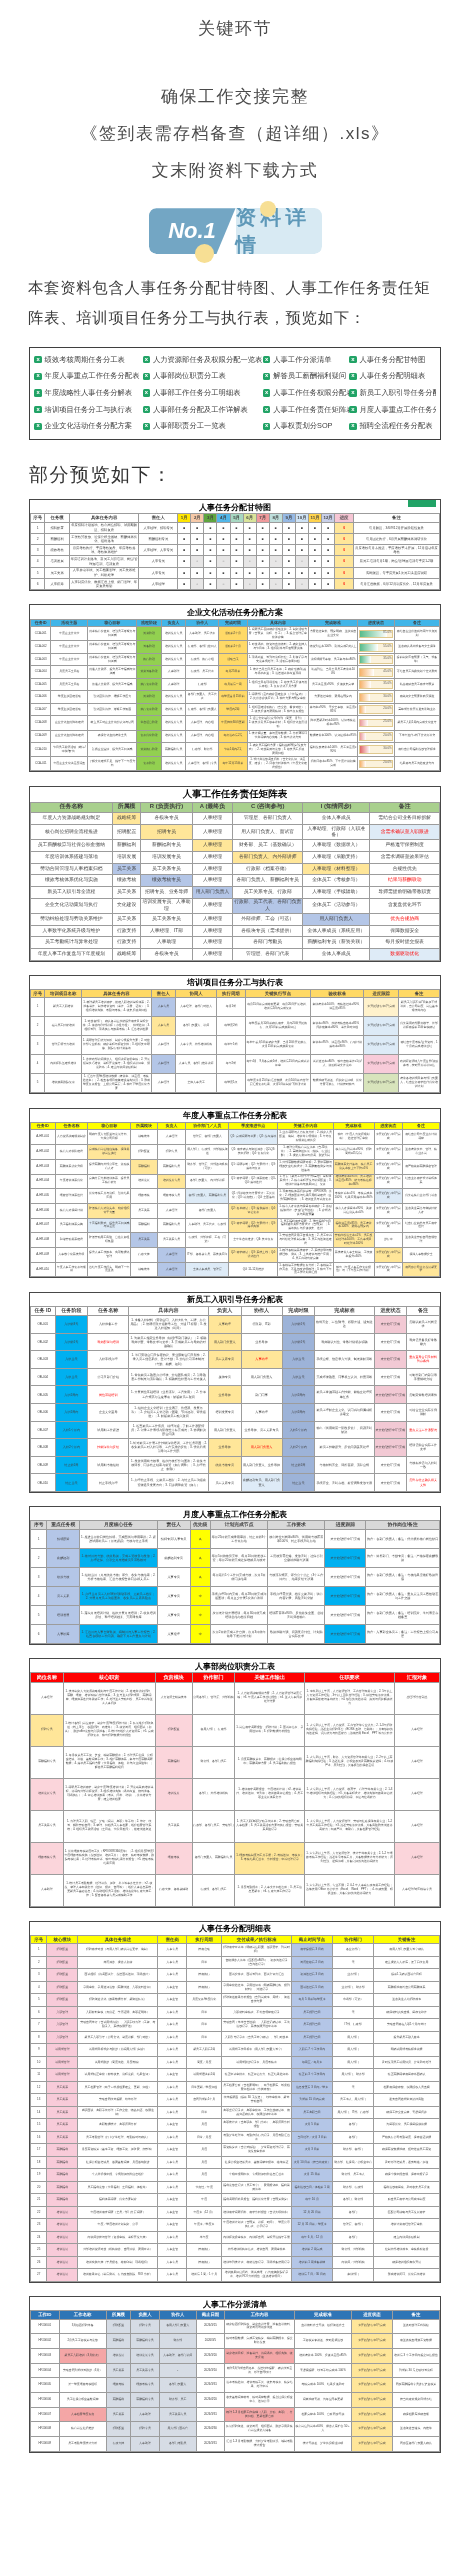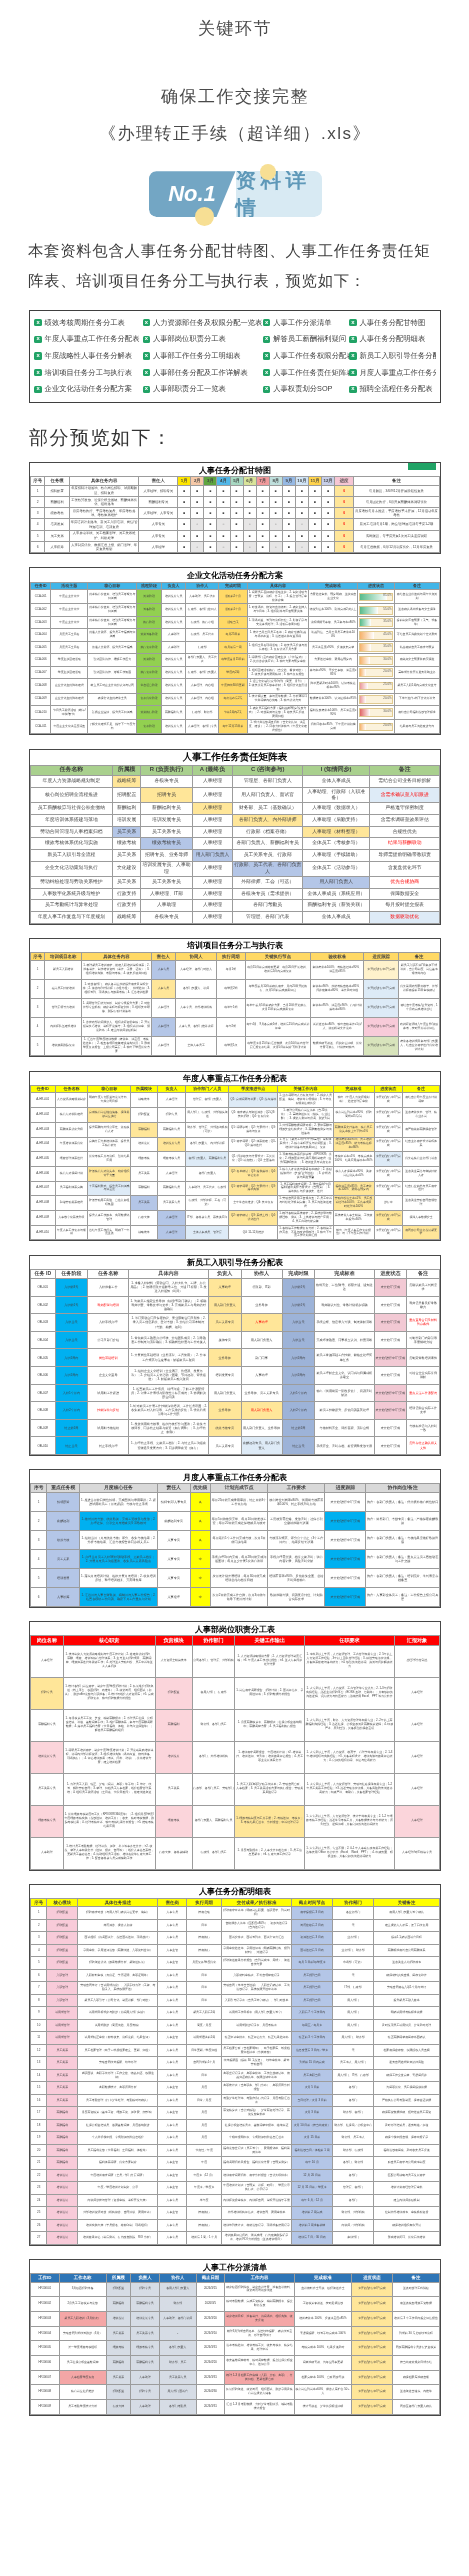--- a/index.html
+++ b/index.html
@@ -40,21 +40,22 @@
   .bar .fill{height:100%;}
   .bar span{position:absolute;right:0.7px;top:0.7px;font-size:2.9px;color:#555;line-height:1;}
 </style>
 </head>
 <body>
 
 <div class="hero">
   <div class="hl">关键环节</div>
   <div class="gap"></div>
   <div class="hl">确保工作交接完整</div>
-  <div class="hl">《办理转正手续（超详细）.xls》</div>
+  <div class="hl">《签到表需存档备查（超详细）.xls》</div>
+  <div class="hl">文末附资料下载方式</div>
 </div>
 
 <div class="badge-wrap">
   <div class="badge">
     <div class="badge-left">No.1</div>
     <div class="badge-right">资料详情</div>
   </div>
   <div class="dot dot-a"></div>
   <div class="dot dot-b"></div>
 </div>

